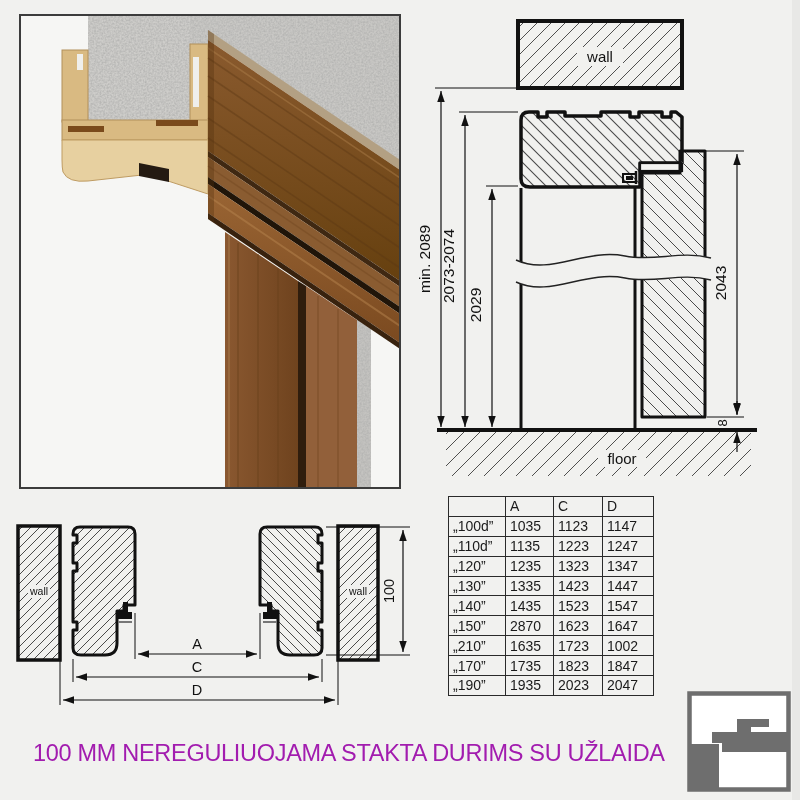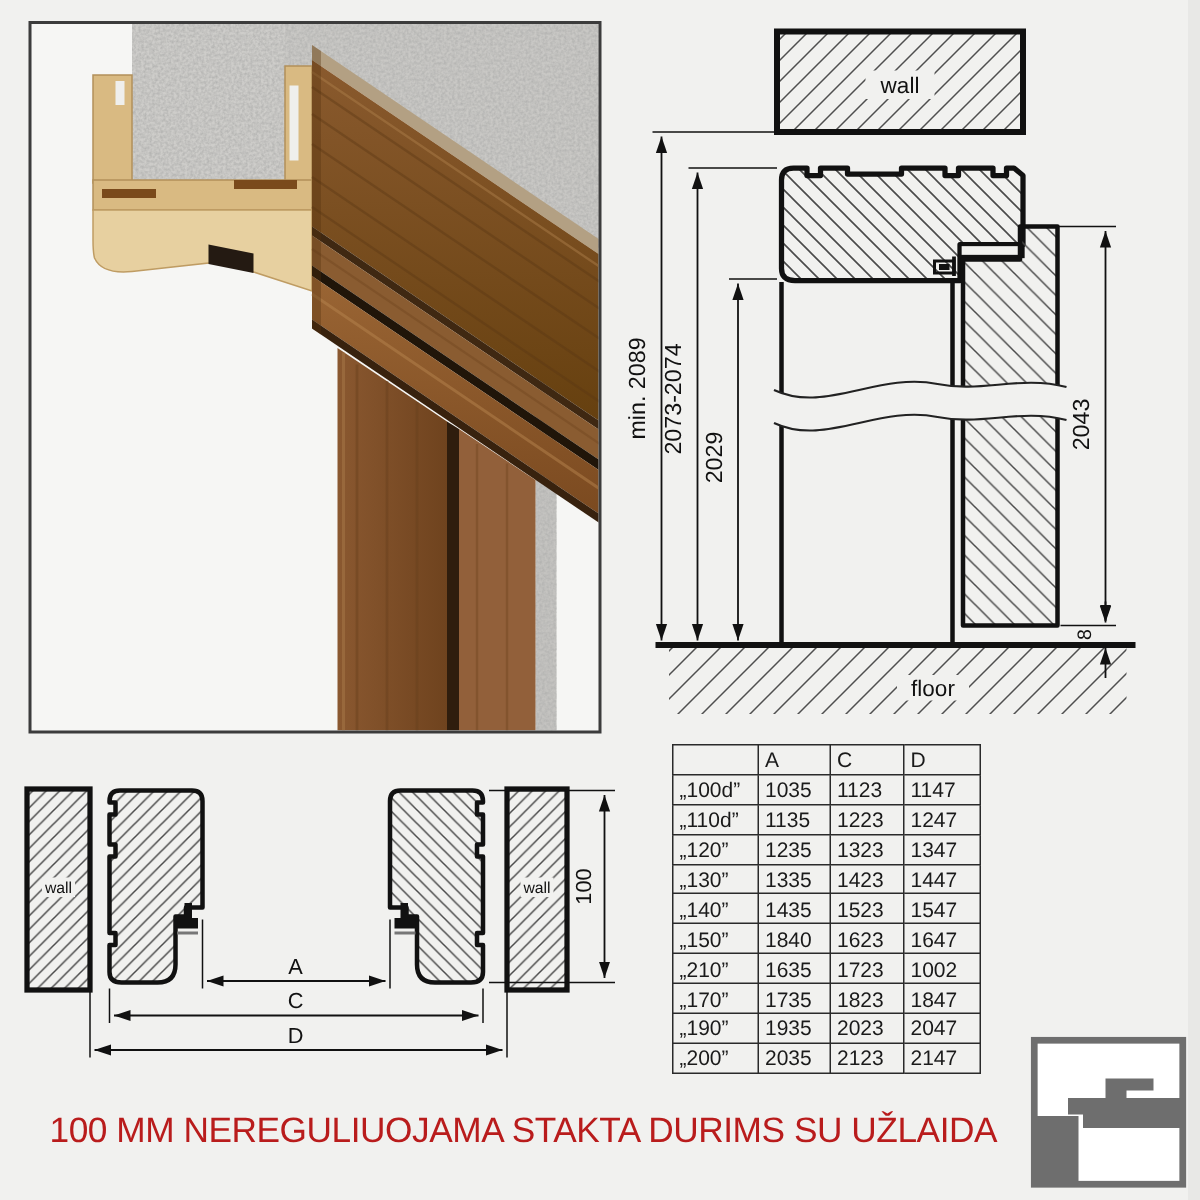--- a/index.html
+++ b/index.html
@@ -8,21 +8,21 @@
   svg text{font-family:"Liberation Sans", sans-serif;fill:#111;}
   #spec-table{position:absolute;left:448px;top:496px;border-collapse:collapse;
               font-size:14px;color:#1a1a1a;table-layout:fixed;}
   #spec-table td,#spec-table th{border:1px solid #2a2a2a;height:18.9px;padding:0 0 0 4px;
               text-align:left;font-weight:normal;line-height:1;white-space:nowrap;overflow:hidden;}
   #spec-table .c0{width:52px;}
   #spec-table .c1{width:43px;}
   #spec-table .c2{width:44px;}
   #spec-table .c3{width:46px;}
   #caption{position:absolute;left:33px;top:740px;width:740px;font-size:23.5px;
-           letter-spacing:-0.3px;color:#b91c1c;white-space:nowrap;}
+           letter-spacing:-0.3px;color:#a21caf;white-space:nowrap;}
   #logo{position:absolute;left:687px;top:691px;}
 </style>
 </head>
 <body>
 
 <div id="page">
 
 <svg width="800" height="800" viewBox="0 0 800 800" style="position:absolute;left:0;top:0;">
   <defs>
     <marker id="arr" viewBox="0 0 10 10" refX="10" refY="5" markerWidth="11" markerHeight="11" markerUnits="userSpaceOnUse" orient="auto-start-reverse">
@@ -257,47 +257,41 @@
     <td>1447</td>
   </tr>
   <tr>
     <td>„140”</td>
     <td>1435</td>
     <td>1523</td>
     <td>1547</td>
   </tr>
   <tr>
     <td>„150”</td>
-    <td>1840</td>
+    <td>2870</td>
     <td>1623</td>
     <td>1647</td>
   </tr>
   <tr>
     <td>„210”</td>
     <td>1635</td>
     <td>1723</td>
     <td>1002</td>
   </tr>
   <tr>
     <td>„170”</td>
     <td>1735</td>
     <td>1823</td>
     <td>1847</td>
   </tr>
   <tr>
     <td>„190”</td>
     <td>1935</td>
     <td>2023</td>
     <td>2047</td>
-  </tr>
-  <tr>
-    <td>„200”</td>
-    <td>2035</td>
-    <td>2123</td>
-    <td>2147</td>
   </tr>
 </tbody>
     </table>
 
 <div id="caption">100 MM NEREGULIUOJAMA STAKTA DURIMS SU UŽLAIDA</div>
 
 <svg id="logo" width="106" height="102" viewBox="0 0 106 102">
   <rect x="2.5" y="2.5" width="99" height="96" fill="#ffffff" stroke="#6e6e6e" stroke-width="4.5"></rect>
   <rect x="3" y="53" width="29" height="46" fill="#6e6e6e"></rect>
   <path d="M25,41 H100 V61 H35 V52 H25 Z" fill="#6e6e6e"></path>

